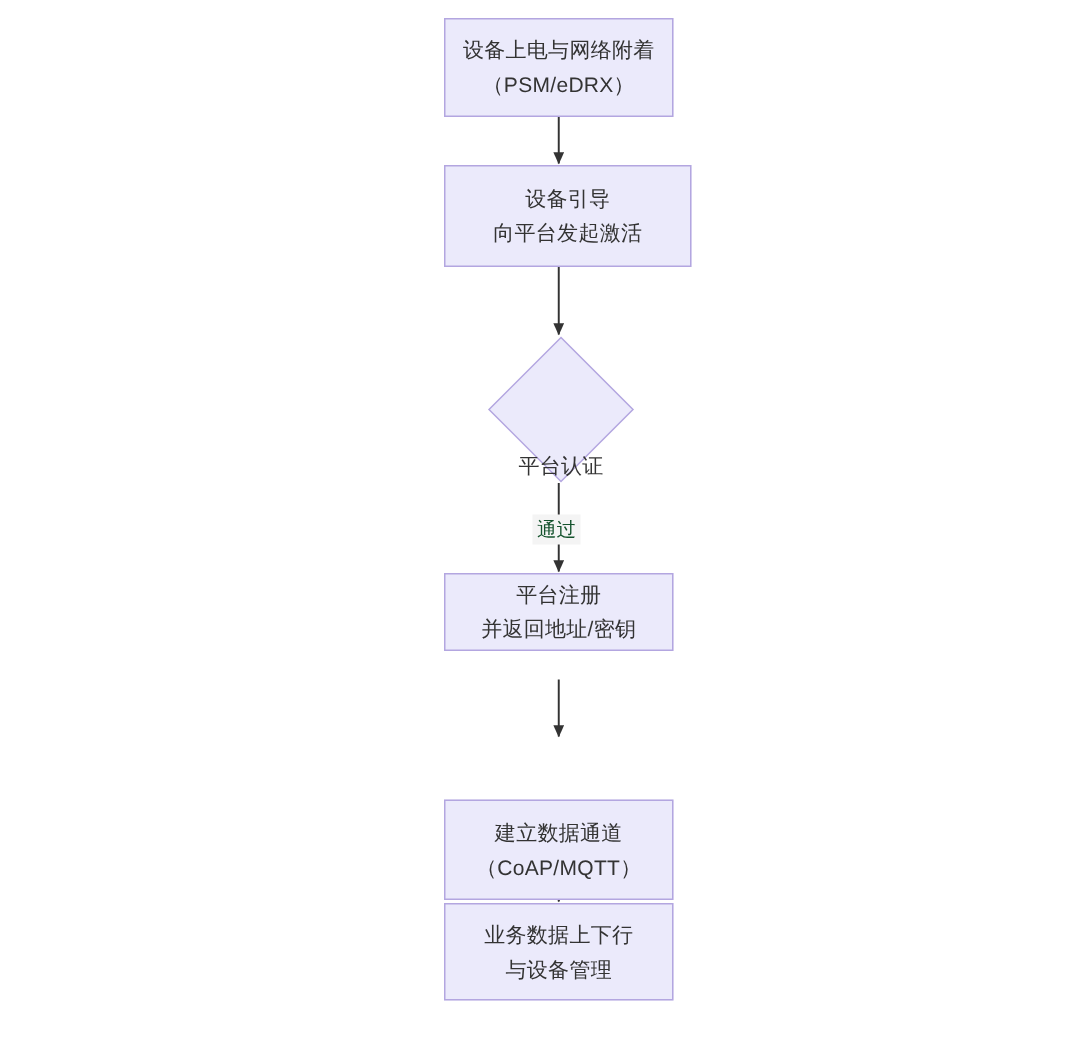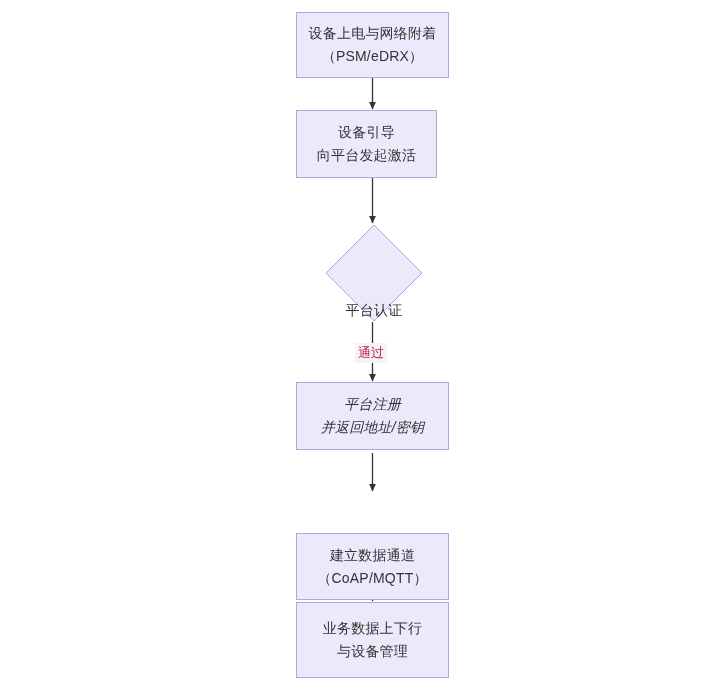--- a/index.html
+++ b/index.html
@@ -61,35 +61,35 @@
   }
   .node-diamond .node-label {
     position: relative;
     z-index: 2;
   }
 
   
   .edge-label {
     position: absolute;
     background: #f4f4f4;
-    color: #be185d;
+    color: #14532d;
     font-size: 13px;
     line-height: 18px;
     padding: 1px 3px;
     white-space: nowrap;
     z-index: 3;
   }
 
   
   #node-power      { left: 296px; top: 12px;  width: 153px; height: 66px; }
-  #node-bootstrap  { left: 296px; top: 110px; width: 141px; height: 68px; }
+  #node-bootstrap  { left: 296px; top: 110px; width: 165px; height: 68px; }
   #node-auth       { left: 325px; top: 224px; }
-  #node-register   { left: 296px; top: 382px; width: 153px; height: 68px; font-style: italic; }
+  #node-register   { left: 296px; top: 382px; width: 153px; height: 52px; }
   #node-channel    { left: 296px; top: 492px; width: 153px; height: 67px; margin-top: 41px; }
-  #node-service    { left: 296px; top: 602px; width: 153px; height: 76px; }
+  #node-service    { left: 296px; top: 602px; width: 153px; height: 65px; }
 
   #edge-label-pass { left: 355px; top: 343px; }
 </style>
 </head>
 <body>
 
 <svg id="flow-canvas" viewBox="0 0 726 700" xmlns="http://www.w3.org/2000/svg">
   <defs>
     <marker id="arrowhead" markerWidth="9" markerHeight="9" refX="7.5" refY="3.6" orient="auto" markerUnits="userSpaceOnUse">
       <path d="M0,0 L8,3.6 L0,7.2 z" fill="#333333"></path>

